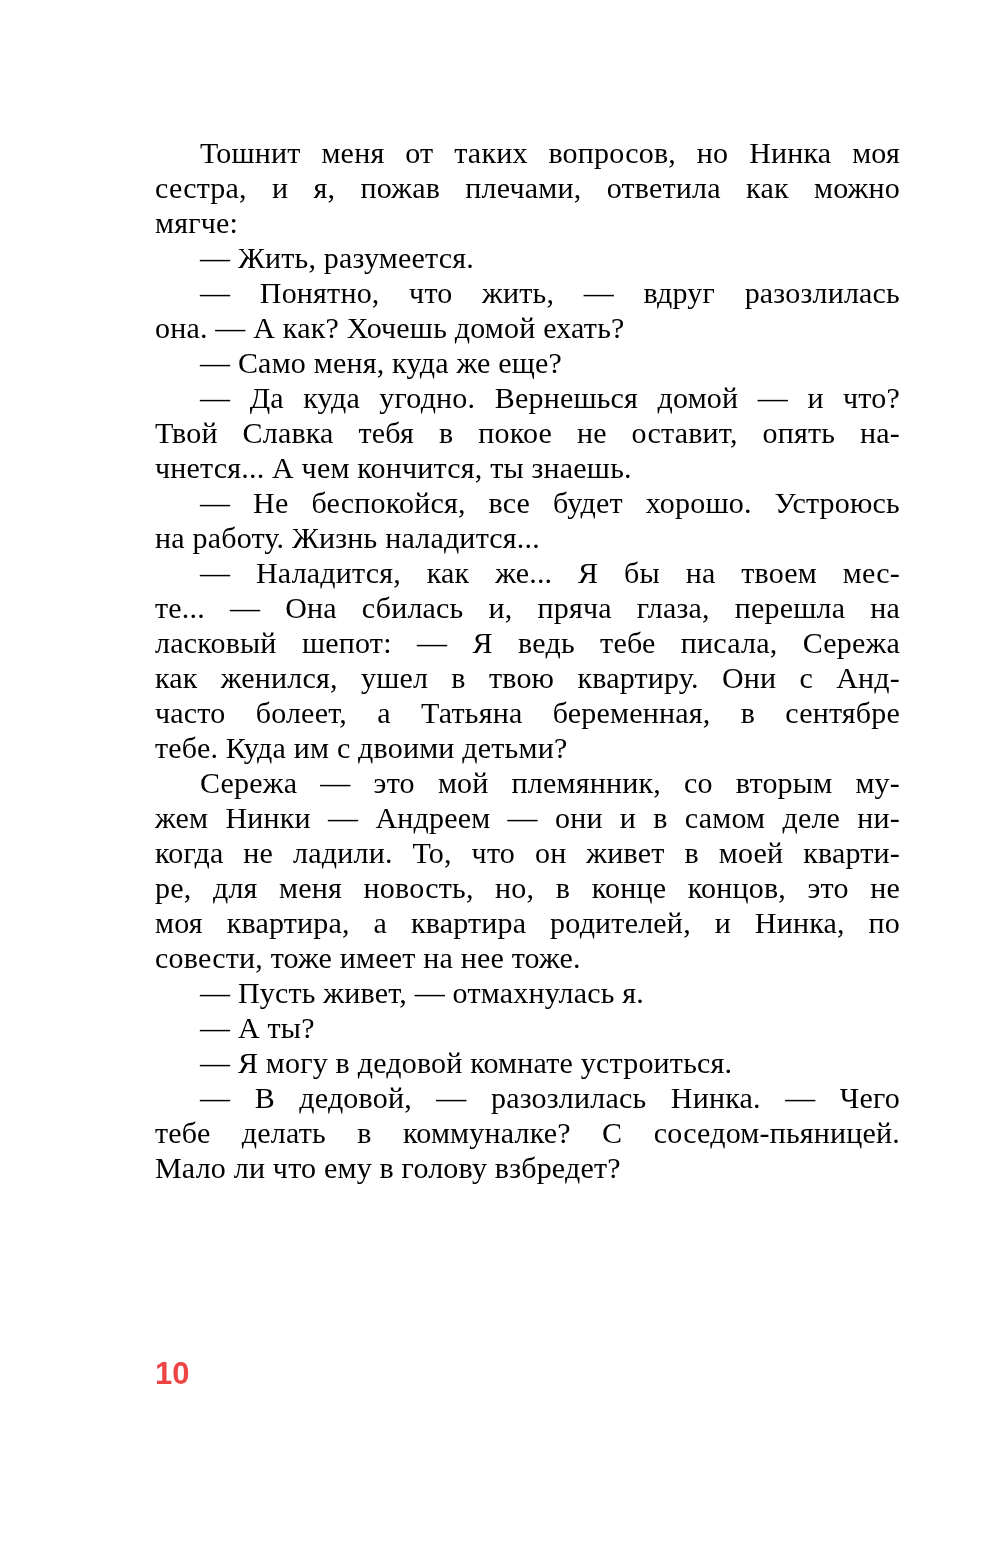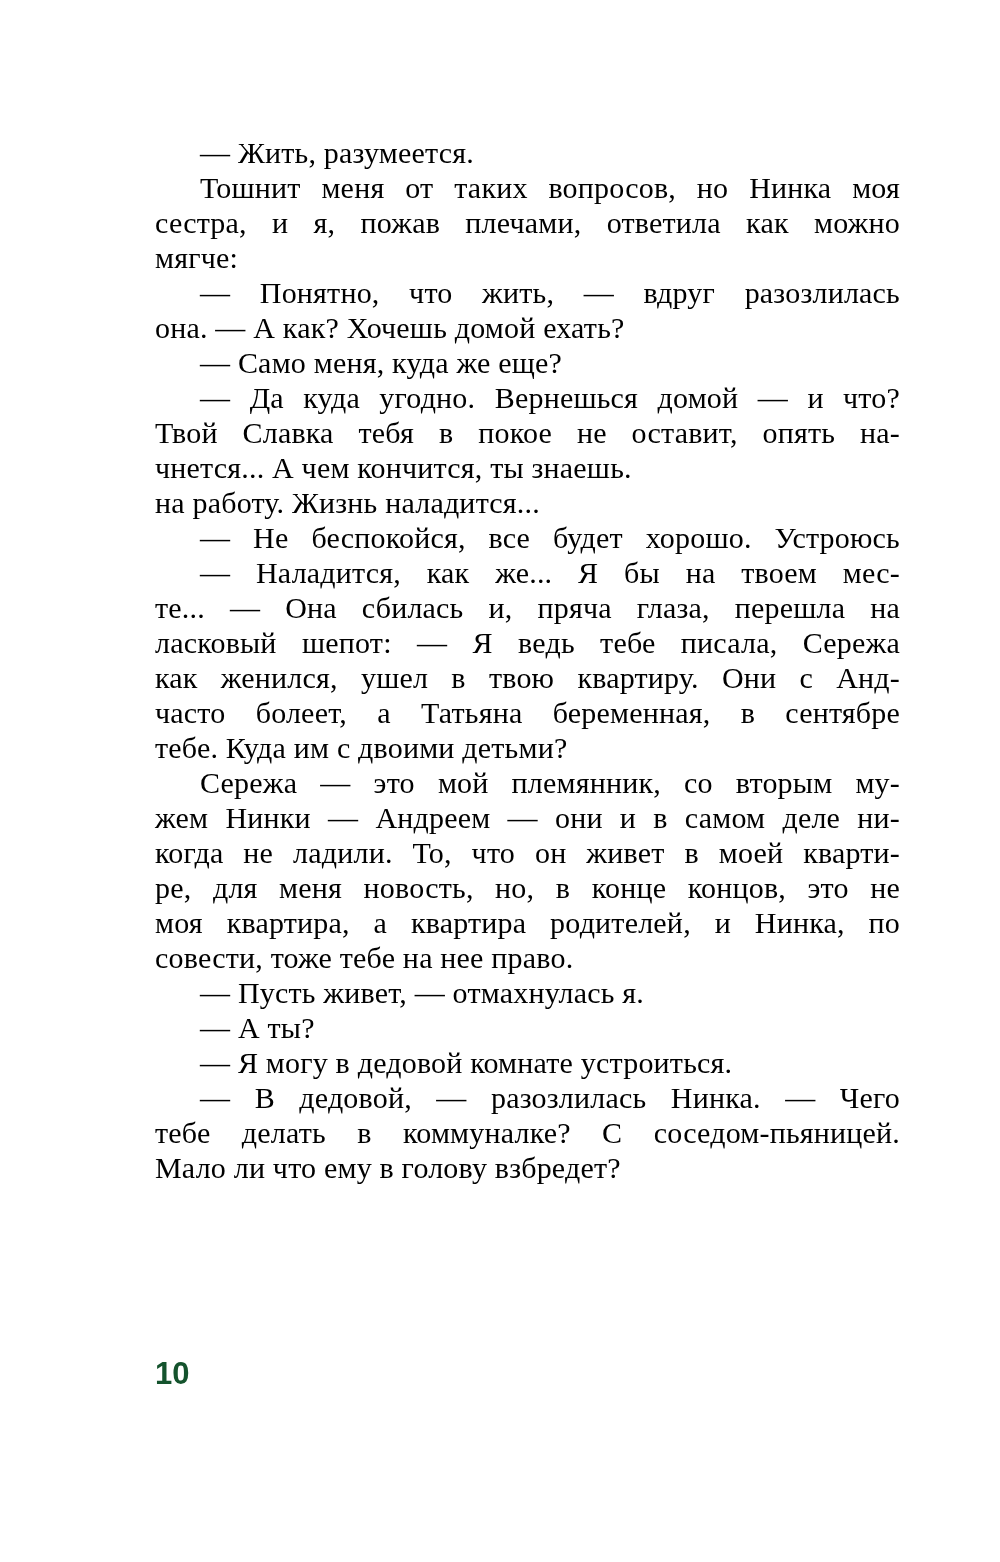--- a/index.html
+++ b/index.html
@@ -43,67 +43,67 @@
     text-indent: 45px;
   }
   .page-number {
     position: absolute;
     left: 155px;
     top: 1356px;
     font-family: "Liberation Sans", sans-serif;
     font-weight: 700;
     font-size: 31px;
     line-height: 35px;
-    color: #14532d;
+    color: #ef4444;
   }
 </style>
 </head>
 <body style="background: rgb(255, 255, 255); color: rgb(0, 0, 0);">
 
 <div class="page">
   <div class="text-block" id="text-block">
       <div class="para">
-        <div class="line first last">— Жить, разумеется.</div>
-      </div>
-      <div class="para">
         <div class="line first">Тошнит меня от таких вопросов, но Нинка моя</div>
         <div class="line">сестра, и я, пожав плечами, ответила как можно</div>
         <div class="line last">мягче:</div>
+      </div>
+      <div class="para">
+        <div class="line first last">— Жить, разумеется.</div>
       </div>
       <div class="para">
         <div class="line first">— Понятно, что жить, — вдруг разозлилась</div>
         <div class="line last">она. — А как? Хочешь домой ехать?</div>
       </div>
       <div class="para">
         <div class="line first last">— Само меня, куда же еще?</div>
       </div>
       <div class="para">
         <div class="line first">— Да куда угодно. Вернешься домой — и что?</div>
         <div class="line">Твой Славка тебя в покое не оставит, опять на-</div>
         <div class="line last">чнется... А чем кончится, ты знаешь.</div>
       </div>
       <div class="para">
+        <div class="line first">— Не беспокойся, все будет хорошо. Устроюсь</div>
         <div class="line last">на работу. Жизнь наладится...</div>
-        <div class="line first">— Не беспокойся, все будет хорошо. Устроюсь</div>
       </div>
       <div class="para">
         <div class="line first">— Наладится, как же... Я бы на твоем мес-</div>
         <div class="line">те... — Она сбилась и, пряча глаза, перешла на</div>
         <div class="line">ласковый шепот: — Я ведь тебе писала, Сережа</div>
         <div class="line">как женился, ушел в твою квартиру. Они с Анд-</div>
         <div class="line">часто болеет, а Татьяна беременная, в сентябре</div>
         <div class="line last">тебе. Куда им с двоими детьми?</div>
       </div>
       <div class="para">
         <div class="line first">Сережа — это мой племянник, со вторым му-</div>
         <div class="line">жем Нинки — Андреем — они и в самом деле ни-</div>
         <div class="line">когда не ладили. То, что он живет в моей кварти-</div>
         <div class="line">ре, для меня новость, но, в конце концов, это не</div>
         <div class="line">моя квартира, а квартира родителей, и Нинка, по</div>
-        <div class="line last">совести, тоже тебе на нее право.</div>
+        <div class="line last">совести, тоже имеет на нее тоже.</div>
       </div>
       <div class="para">
         <div class="line first last">— Пусть живет, — отмахнулась я.</div>
       </div>
       <div class="para">
         <div class="line first last">— А ты?</div>
       </div>
       <div class="para">
         <div class="line first last">— Я могу в дедовой комнате устроиться.</div>
       </div>

